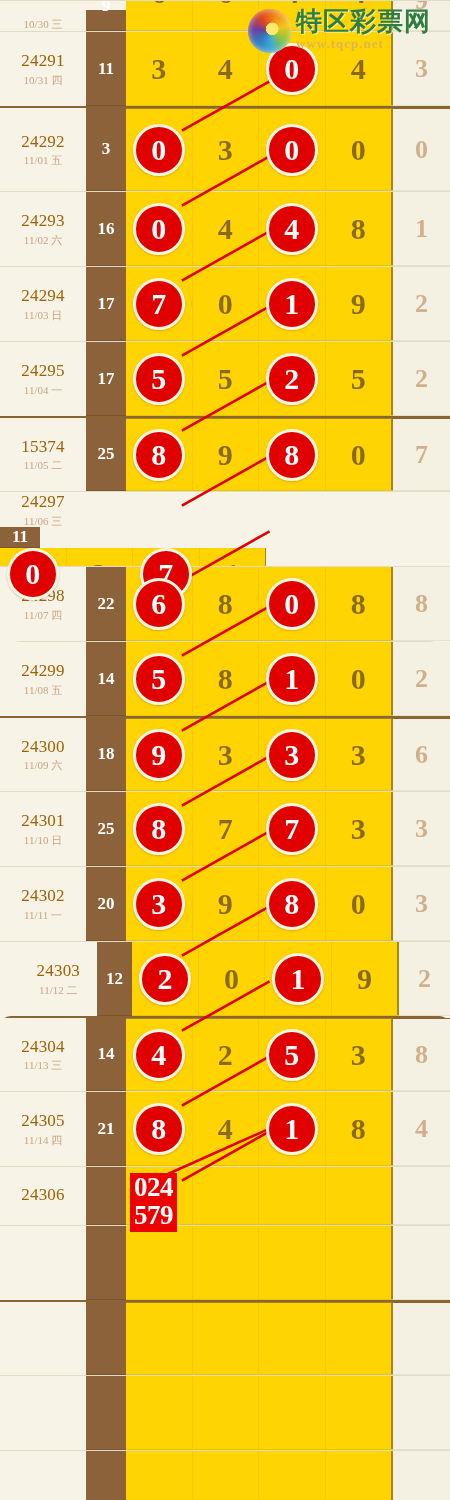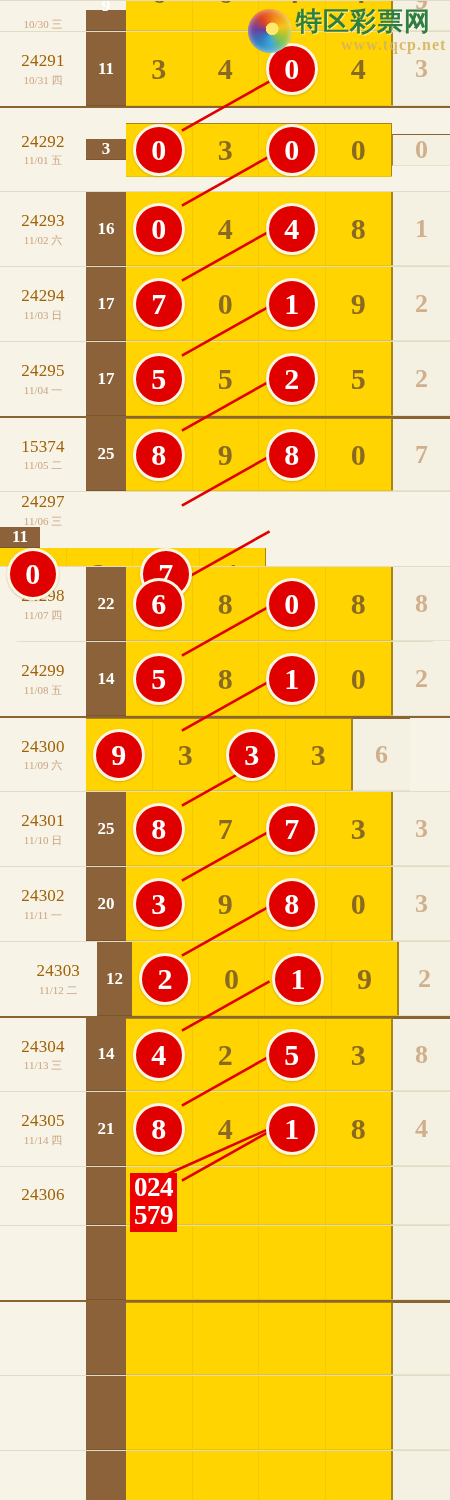--- a/index.html
+++ b/index.html
@@ -125,25 +125,24 @@
   #wm .wtext { margin-left: 4px; }
   #wm .cn {
     font-family: "DejaVu Sans", sans-serif;
     font-size: 26px; font-weight: bold;
     color: #2f7d3f;
     text-shadow: 1px 1px 0 rgba(255,255,255,.55);
     letter-spacing: 1px;
     line-height: 1;
   }
   #wm .url {
-    font-size: 16px; font-weight: bold;
+    font-size: 13px; font-weight: bold;
     color: #d8b35a; letter-spacing: 1px;
     margin-top: 2px;
     opacity: .9;
-    margin-left: 45px;
   }
 
   
   .row.clipped { height: 31px; align-items: flex-end; overflow: hidden; }
   .row.clipped .c-issue { justify-content: flex-start; padding-top: 0; }
   .row.clipped .plain,
   .row.clipped .ball { transform: translateY(-20px); }
   .row.clipped .c-tail { align-items: flex-start; }
   .row.clipped .c-tail span { transform: translateY(-14px); display:block; }
   .row.clipped .c-sum span { transform: translateY(-14px); display:block; }
@@ -200,21 +199,21 @@
             <span class="ball">0</span>
           </div>
           <div class="dcell">
             <span class="plain">4</span>
           </div>
         </div>
         <div class="c-tail">
           <span>3</span>
         </div>
       </div>
-      <div class="row sep-top" style="height: 85px; align-items: center;">
+      <div class="row sep-top" style="height: 85px;">
         <div class="c-issue">
           <div class="issue-no">24292</div>
           <div class="issue-date">11/01 五</div>
         </div>
         <div class="c-sum">
           <span>3</span>
         </div>
         <div class="c-digits">
           <div class="dcell">
             <span class="ball">0</span>
@@ -413,20 +412,23 @@
         </div>
         <div class="c-tail">
           <span>2</span>
         </div>
       </div>
       <div class="row sep-top" style="height: 75px;">
         <div class="c-issue">
           <div class="issue-no">24300</div>
           <div class="issue-date">11/09 六</div>
         </div>
+        <div class="c-sum">
+          <span>18</span>
+        </div>
         <div class="c-digits">
           <div class="dcell">
             <span class="ball">9</span>
           </div>
           <div class="dcell">
             <span class="plain">3</span>
           </div>
           <div class="dcell">
             <span class="ball">3</span>
           </div>
@@ -509,21 +511,21 @@
             <span class="ball">1</span>
           </div>
           <div class="dcell">
             <span class="plain">9</span>
           </div>
         </div>
         <div class="c-tail">
           <span>2</span>
         </div>
       </div>
-      <div class="row sep-top" style="height: 75px;">
+      <div class="row sep-top" style="height: 75px; border-radius: 11px;">
         <div class="c-issue">
           <div class="issue-no">24304</div>
           <div class="issue-date">11/13 三</div>
         </div>
         <div class="c-sum">
           <span>14</span>
         </div>
         <div class="c-digits">
           <div class="dcell">
             <span class="ball">4</span>

